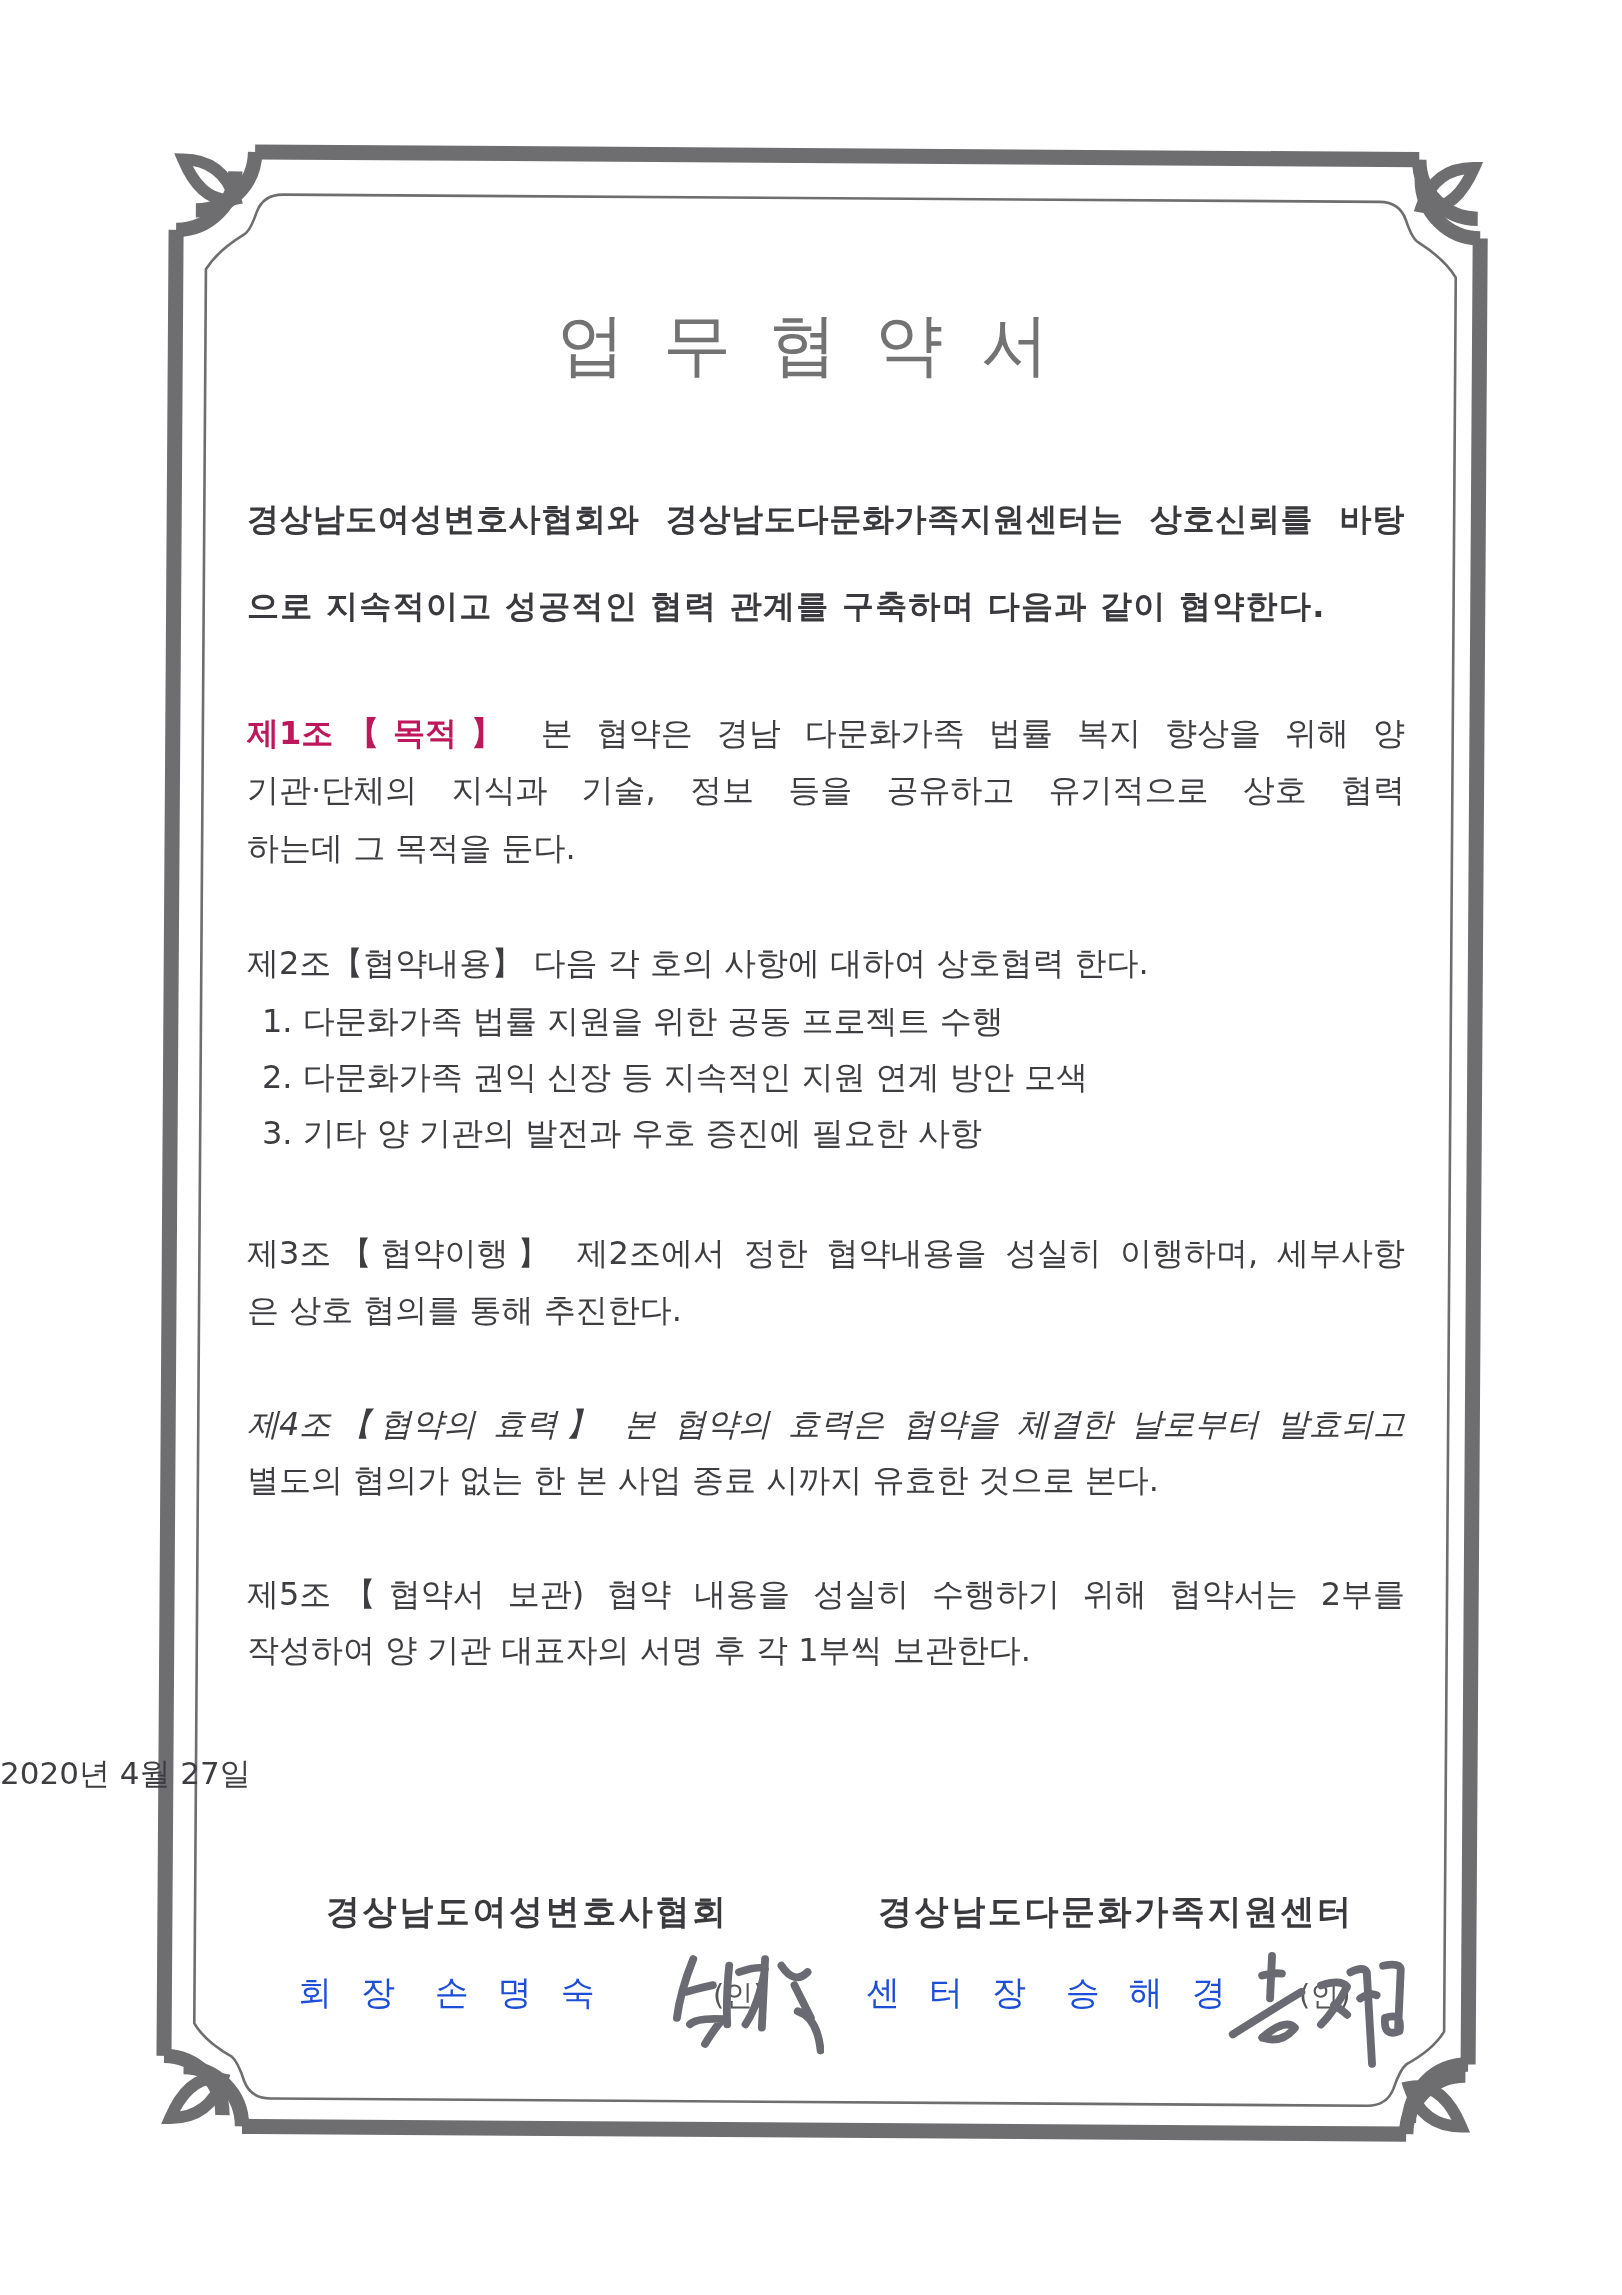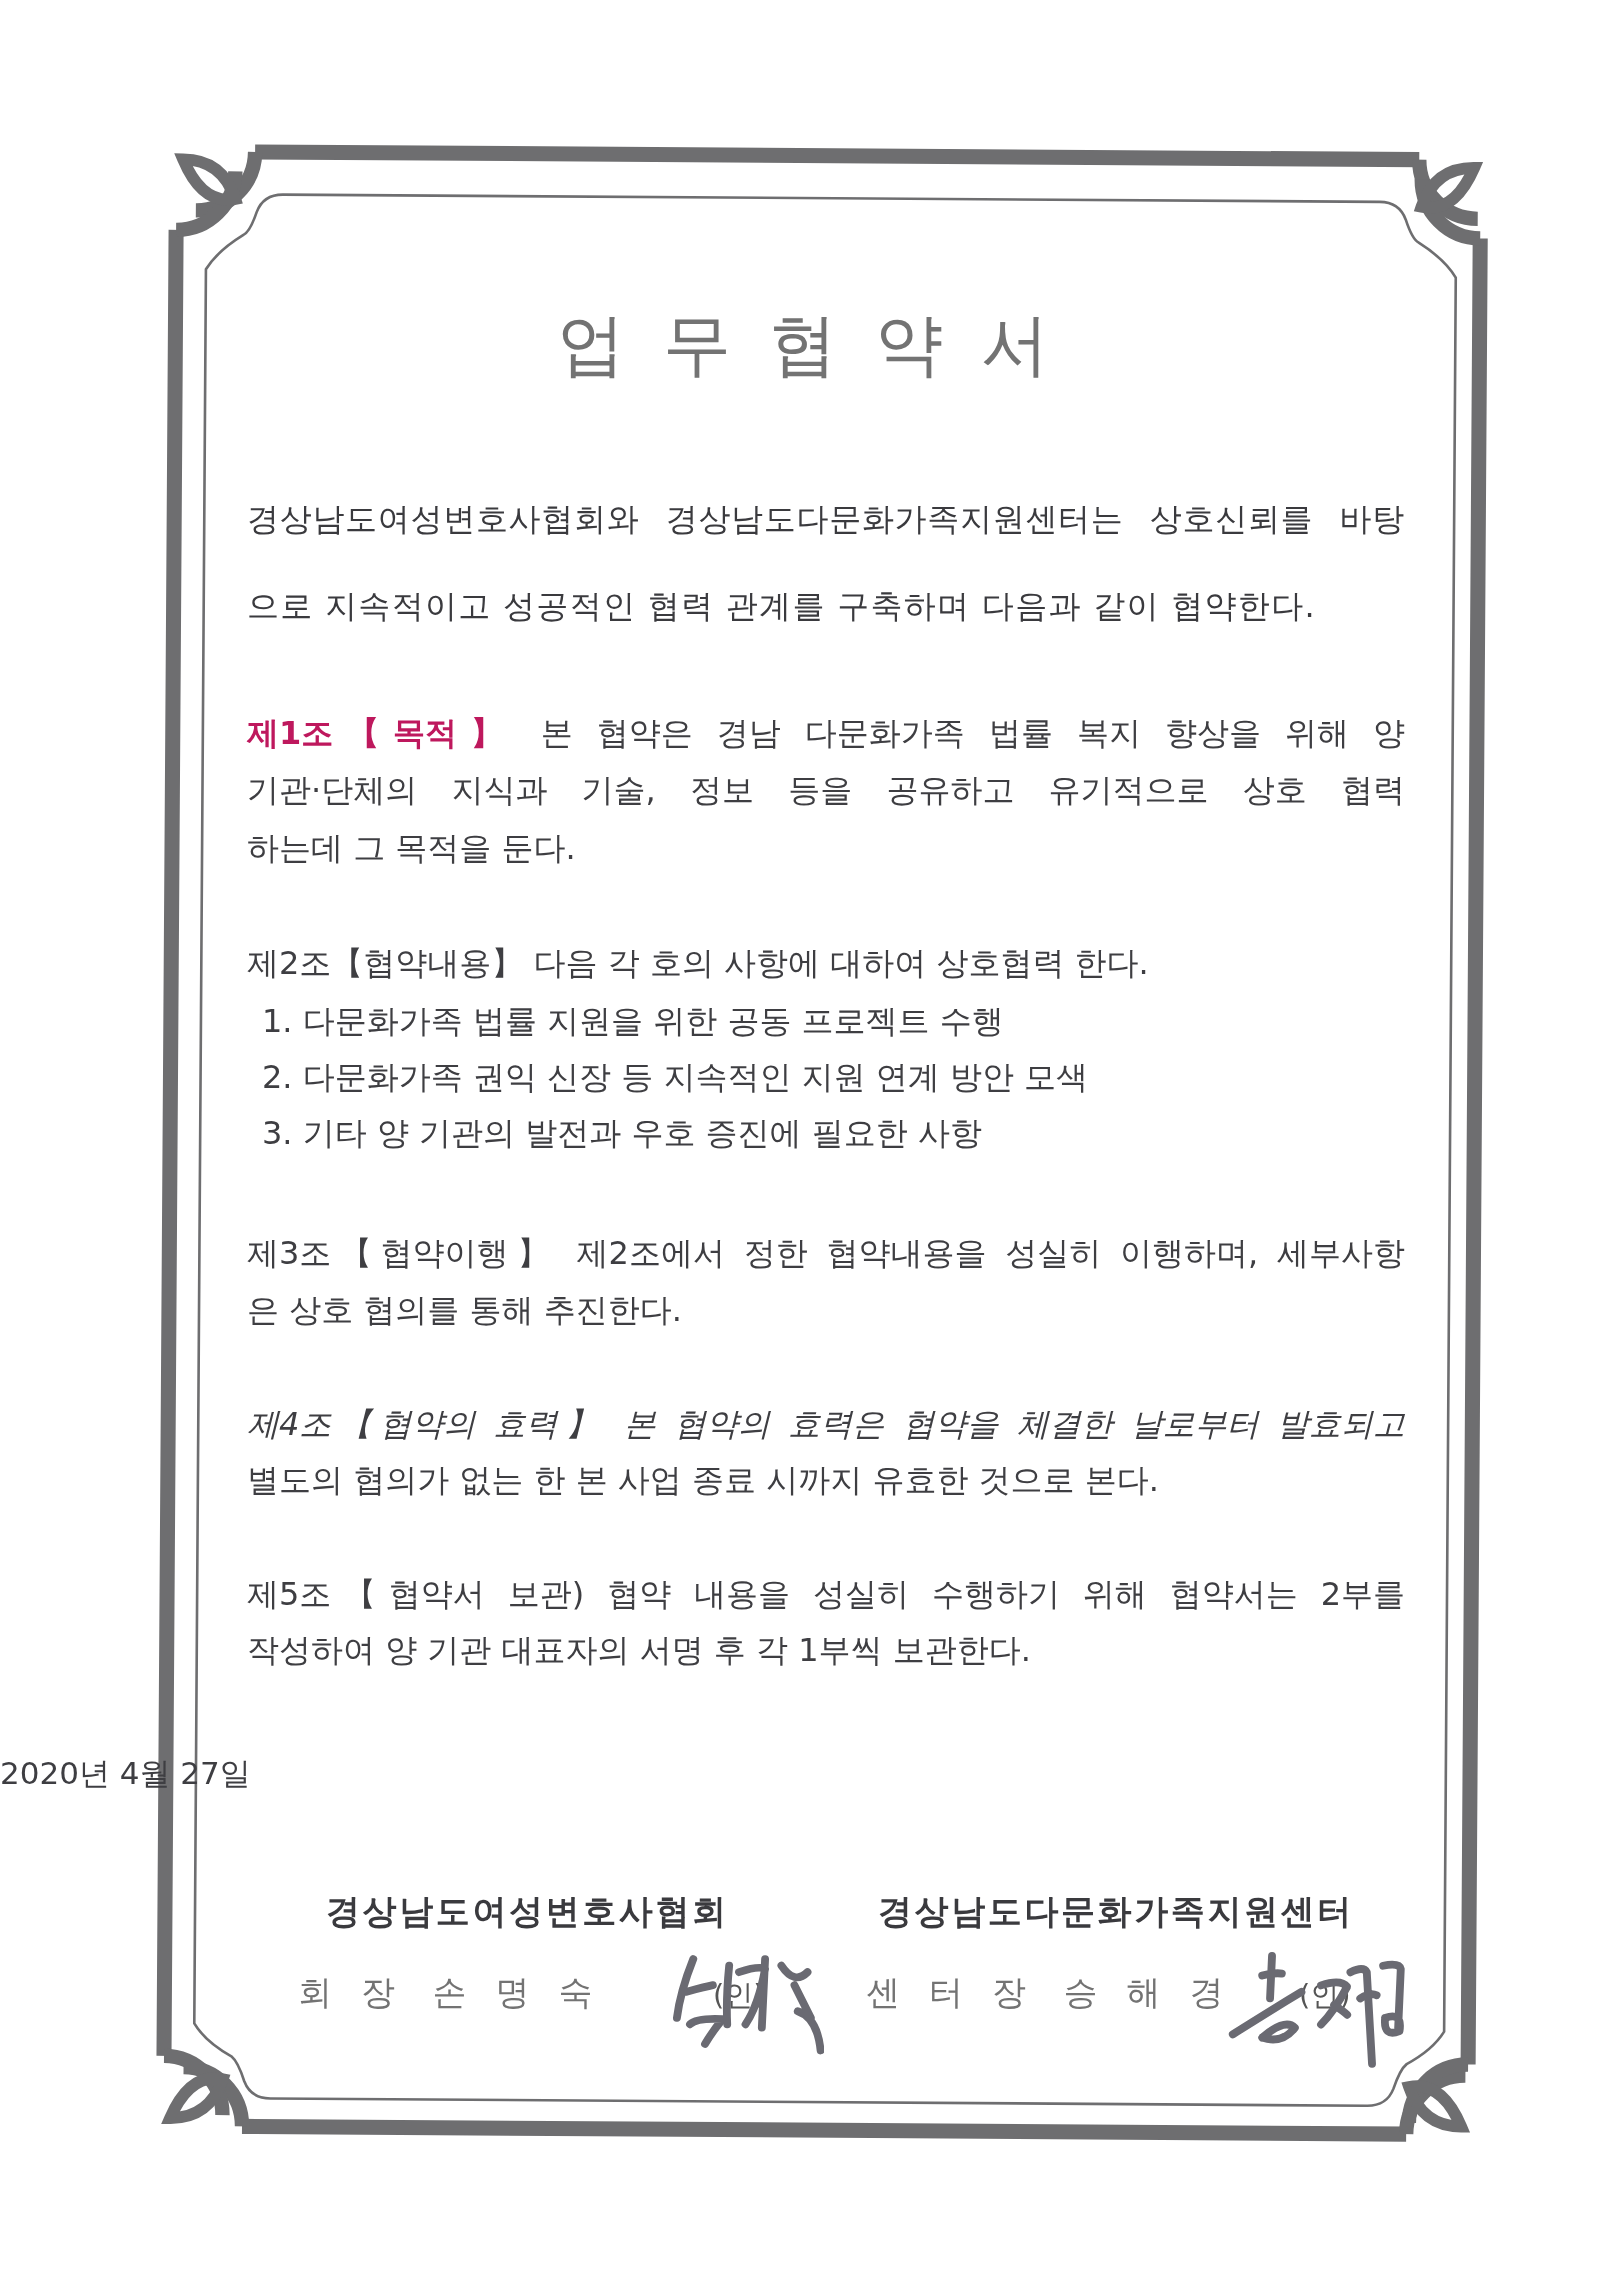--- a/index.html
+++ b/index.html
@@ -2,28 +2,28 @@
 <html style="font-size:10.5px"><head>
 <meta charset="utf-8">
 <style>
   html, body { margin: 0; padding: 0; background: #ffffff; }
   body { width: 1622px; height: 2295px; position: relative; overflow: hidden;
          font-family: "DejaVu Sans", "Liberation Sans", sans-serif; color: #3d3d40; }
   .frame { position: absolute; left: 0; top: 0; width: 1622px; height: 2295px; }
   .title { position: absolute; left: 11px; width: 1622px; top: 300px; text-align: center;
            font-size: 68px; letter-spacing: 38px; color: #737373; font-weight: normal; }
   .line { position: absolute; left: 247px; white-space: nowrap; font-size: 32px; color: #3e3e42; }
-  .intro { font-weight: normal; color: #3a3a3e; letter-spacing: 0.7px; }
+  .intro { font-weight: bold; color: #3a3a3e; letter-spacing: 0.7px; }
   .justify-full { width: 1158px; text-align: justify; text-align-last: justify; }
   .article-head { font-weight: bold; }
   .art1 .article-head { color: #be185d; }
   .item { left: 262px; }
   .date { position: absolute; left: 0; width: 1622px; top: 1753px; font-size: 31px; color: #3e3e42; }
   .org { position: absolute; top: 1889px; font-size: 34px; font-weight: bold; letter-spacing: 2.6px; color: #3a3a3e; margin-left: 28px; }
-  .signrow { position: absolute; top: 1970px; font-size: 34px; color: #737373; white-space: nowrap; font-family: Liberation Serif, serif; }
+  .signrow { position: absolute; top: 1970px; font-size: 34px; color: #1d4ed8; white-space: nowrap; }
   .spaced { letter-spacing: 29px; }
   .seal { position: absolute; font-size: 29px; color: #555; }
   .signature { position: absolute; }
 </style>
 </head>
 <body>
 
 <svg class="frame" viewBox="0 0 2480 3509" xmlns="http://www.w3.org/2000/svg">
   <g transform="rotate(0.38 1250 1750)" fill="none" stroke="#6e6e70">
 

